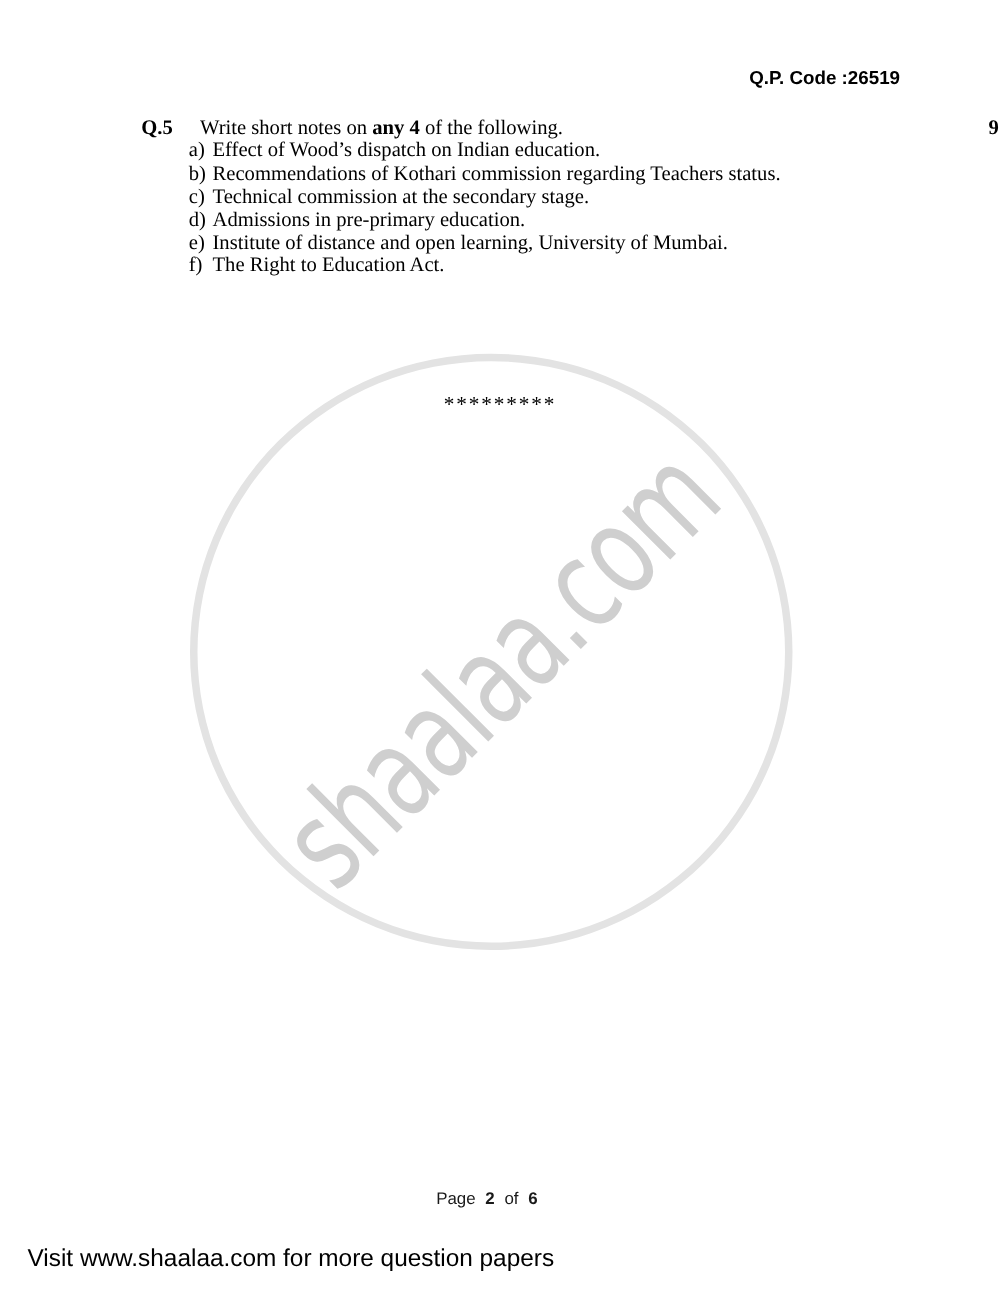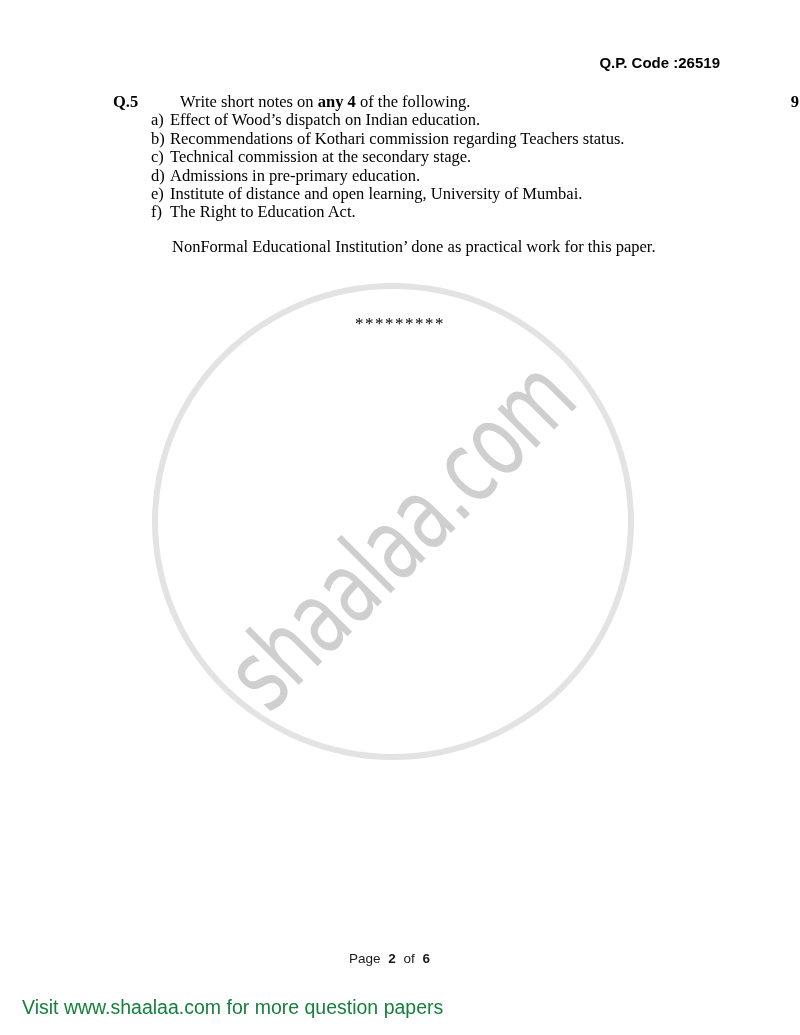--- a/index.html
+++ b/index.html
@@ -43,21 +43,21 @@
     font-size: 15px;
     line-height: 21px;
   }
 
   
   .q-block { position: absolute; left: 0; width: 728px; font-size: 16.5px; line-height: 18.4px; margin-left: 48px; }
   .q5 { top: 93px; }
   .q6 { top: 238px; }
   .q-row, .sub-row, .cont-row { position: relative; height: 18.4px; white-space: nowrap; }
   .q-num  { position: absolute; left: 65px;  font-weight: bold; }
-  .q-text { position: absolute; left: 132px; }
+  .q-text { position: absolute; left: 112px; }
   .q-marks{ position: absolute; left: 723px; width: 28px; text-align: right; font-weight: bold; }
   .sub-letter { position: absolute; left: 103px; }
   .sub-text   { position: absolute; left: 122px; }
   .cont-text  { position: absolute; left: 124px; }
   .bold { font-weight: bold; }
 
   
   .separator {
     position: absolute;
     top: 314px; left: 0; width: 800px;
@@ -78,21 +78,21 @@
   .page-footer span { display: inline-block; }
   .page-footer span + span { margin-left: 4px; }
 
   
   .bottom-bar {
     position: absolute;
     top: 995px; left: 22px;
     font-family: "Liberation Sans", sans-serif;
     font-size: 19.5px;
     line-height: 24px;
-    color: #15803d;
+    color: #000000;
   }
 </style>
 </head>
 <body>
 
 <div class="page">
 
   <div class="wm-ring" style="border-color: rgb(227, 227, 227);"></div>
   <div class="wm-text" style="color: rgb(207, 207, 207);">shaalaa.com</div>
 
@@ -124,23 +124,20 @@
       <span class="sub-letter">e)</span>
       <span class="sub-text">Institute of distance and open learning, University of Mumbai.</span>
     </div>
     <div class="sub-row">
       <span class="sub-letter">f)</span>
       <span class="sub-text">The Right to Education Act.</span>
     </div>
   </div>
 
   <div class="q-block q6">
-    <div class="cont-row">
-      <span class="cont-text">NonFormal Educational Institution’ done as practical work for this paper.</span>
-    </div>
   </div>
 
   <div class="separator">*********</div>
 
   <div class="page-footer">
     <span>Page</span>
     <span class="bold">2</span>
     <span>of</span>
     <span class="bold">6</span>
   </div>

